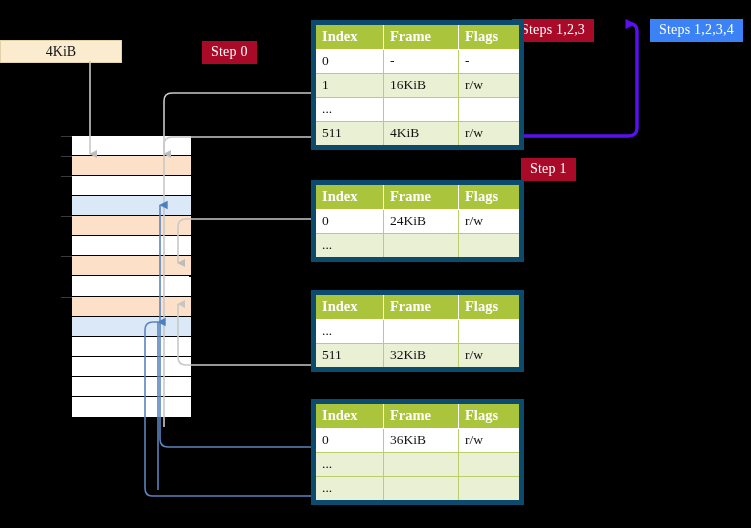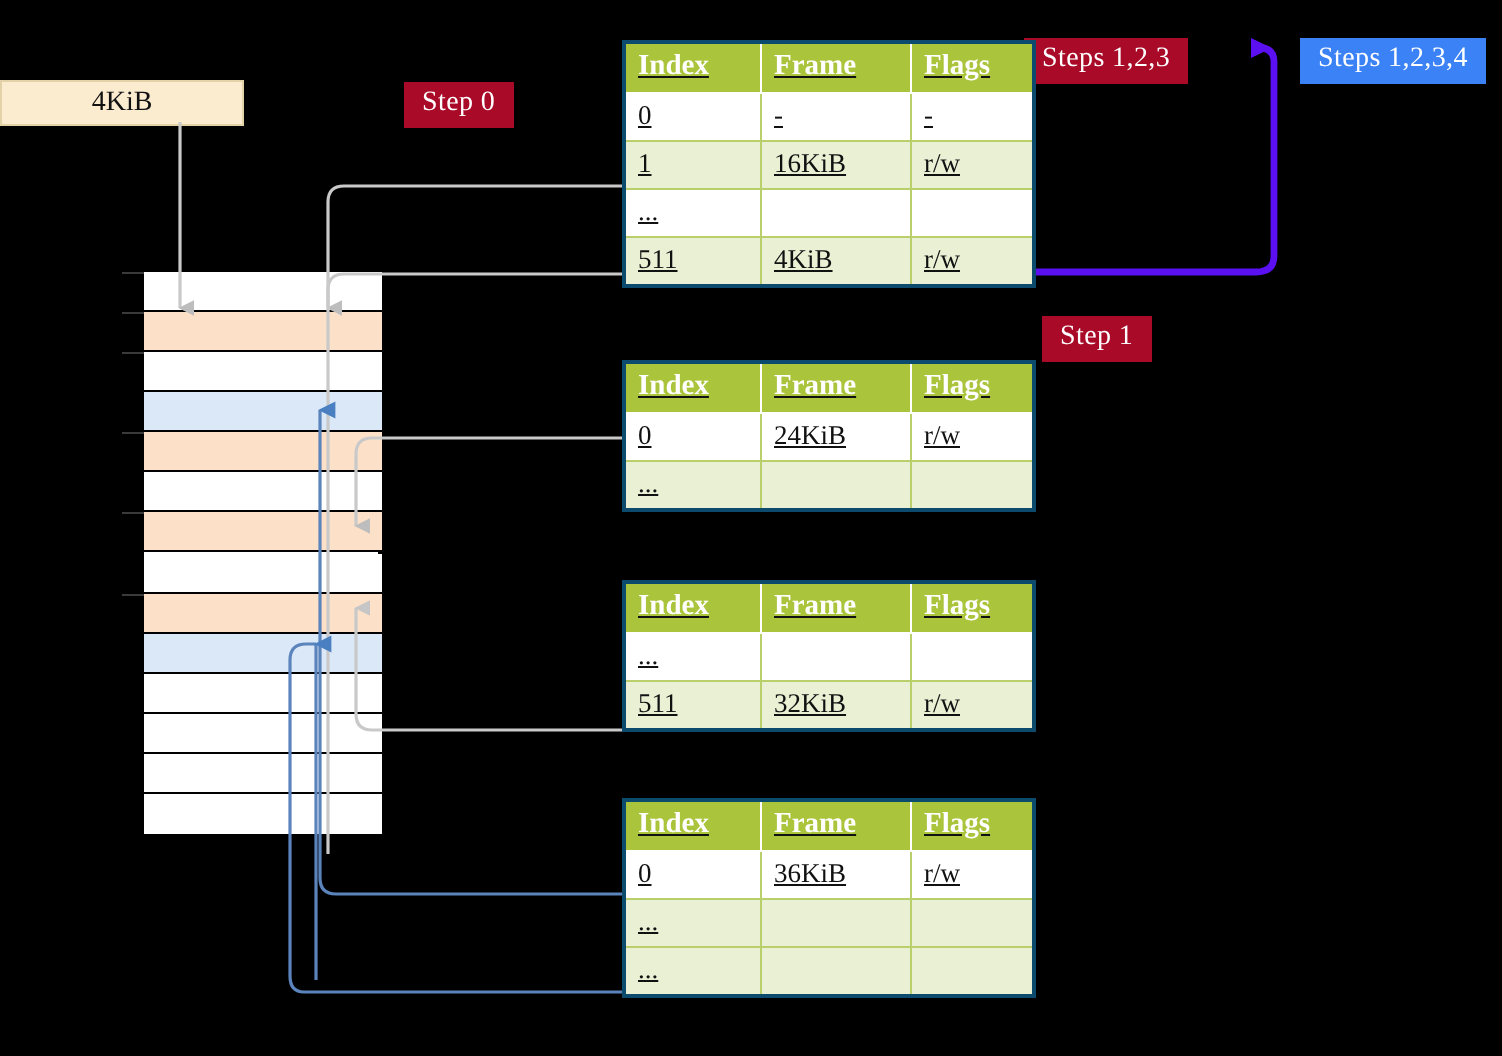--- a/index.html
+++ b/index.html
@@ -13,21 +13,21 @@
   .badge-blue{background:#3b82f6;color:#ffffff;}
 
   
   .kib-box{position:absolute;background:#fbecd0;border:1px solid #e3d2a8;
            color:#111;font-size:14px;display:flex;align-items:center;
            justify-content:center;}
 
   
   .ptable{position:absolute;border-collapse:collapse;
           background:#fca5a5;font-size:13.5px;color:#111;
-          border:2px solid #0c4a6e;text-decoration:underline;}
+          border:5px solid #0c4a6e;}
   .ptable th{background:#aac43c;color:#ffffff;font-weight:bold;
              text-align:left;padding:3px 6px 4px 6px;font-size:14.5px;
              border:1px solid #ffffff;}
   .ptable td{padding:3px 6px 4px 6px;border:1px solid #b9cf6b;
              background:#ffffff;height:13px;}
   .ptable tr.alt td{background:#e9f0d4;}
   .ptable td.hl{background:#ffff9e;}
   .c-index{width:55px;}
   .c-frame{width:62px;margin-top:40px;}
   .c-flags{width:48px;}

